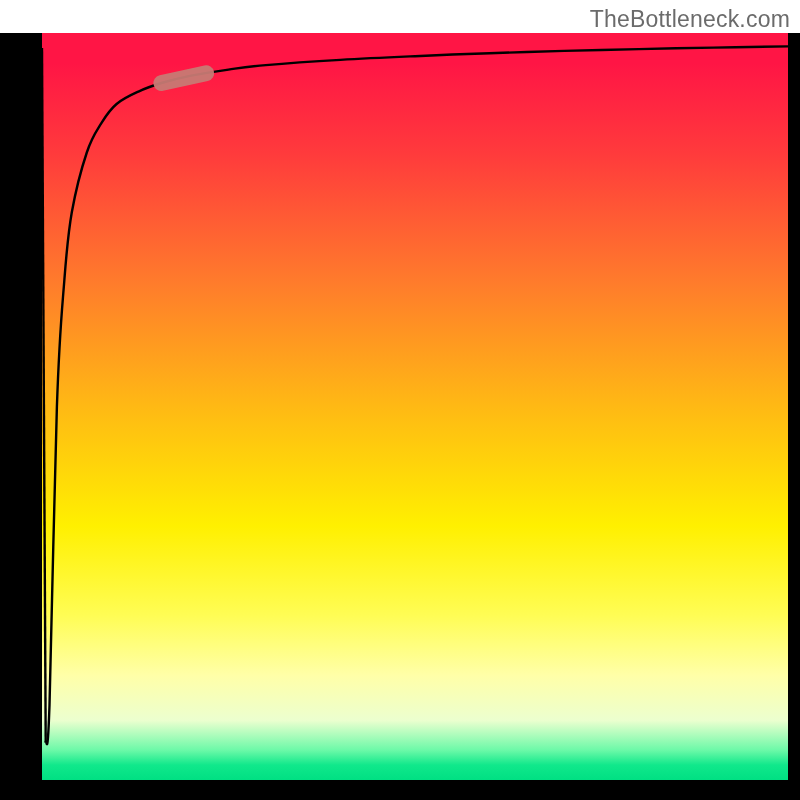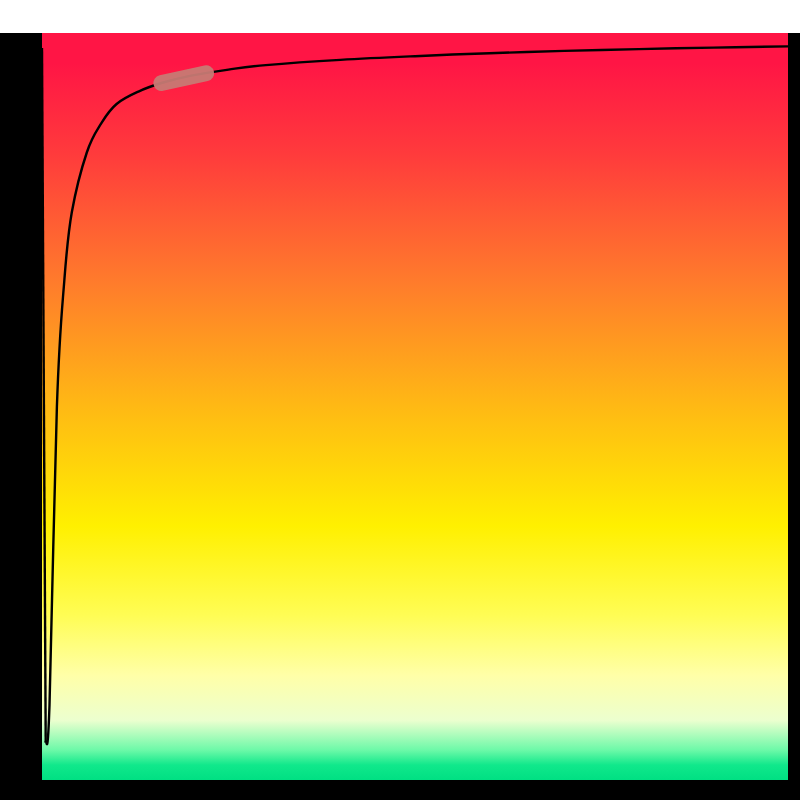--- a/index.html
+++ b/index.html
@@ -82,20 +82,21 @@
     stroke-linecap: round;
     fill: none;
     opacity: 0.95;
   }
 </style>
 </head>
 <body>
 
 <div class="frame">
 
+  <div class="watermark">TheBottleneck.com</div>
 
   <div class="border-left"></div>
   <div class="border-right"></div>
   <div class="border-bottom"></div>
 
   <div class="plot">
     <svg class="curve" viewBox="0 0 746 747">
       <path class="spike" d="M 0.0 14.9 L 3.7 709.6"></path>
       <path class="main" d="M 3.7 709.6 C 4.4 702.9, 5.4 732.8, 7.5 672.3 C 9.5 611.8, 12.2 450.1, 14.9 373.5 C 17.6 296.9, 19.7 281.5, 22.4 246.5 C 25.1 211.6, 25.8 202.1, 29.8 179.3 C 33.9 156.4, 39.4 135.7, 44.8 119.5 C 50.1 103.4, 54.3 98.4, 59.7 89.6 C 65.1 80.9, 67.9 76.6, 74.6 71.0 C 81.3 65.3, 88.9 62.0, 97.0 58.3 C 105.0 54.5, 110.0 52.9, 119.4 50.0 C 128.8 47.2, 137.1 45.0, 149.2 42.6 C 161.3 40.2, 173.1 38.5, 186.5 36.6 C 199.9 34.7, 203.7 33.9, 223.8 32.1 C 243.9 30.4, 271.5 28.5, 298.4 26.9 C 325.3 25.3, 346.1 24.4, 373.0 23.2 C 399.9 21.9, 420.7 21.1, 447.6 20.2 C 474.5 19.2, 495.3 18.7, 522.2 17.9 C 549.1 17.2, 569.9 16.7, 596.8 16.1 C 623.7 15.5, 644.5 15.0, 671.4 14.6 C 698.3 14.1, 732.6 13.6, 746.0 13.4"></path>
       <path class="capsule" d="M 119.4 50.0 L 164.1 40.2"></path>

